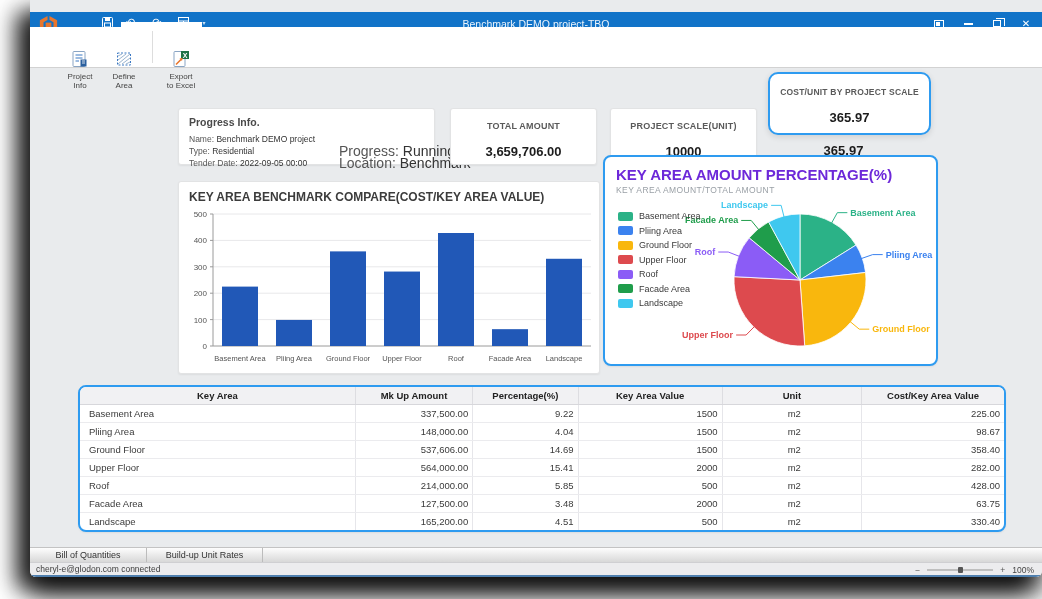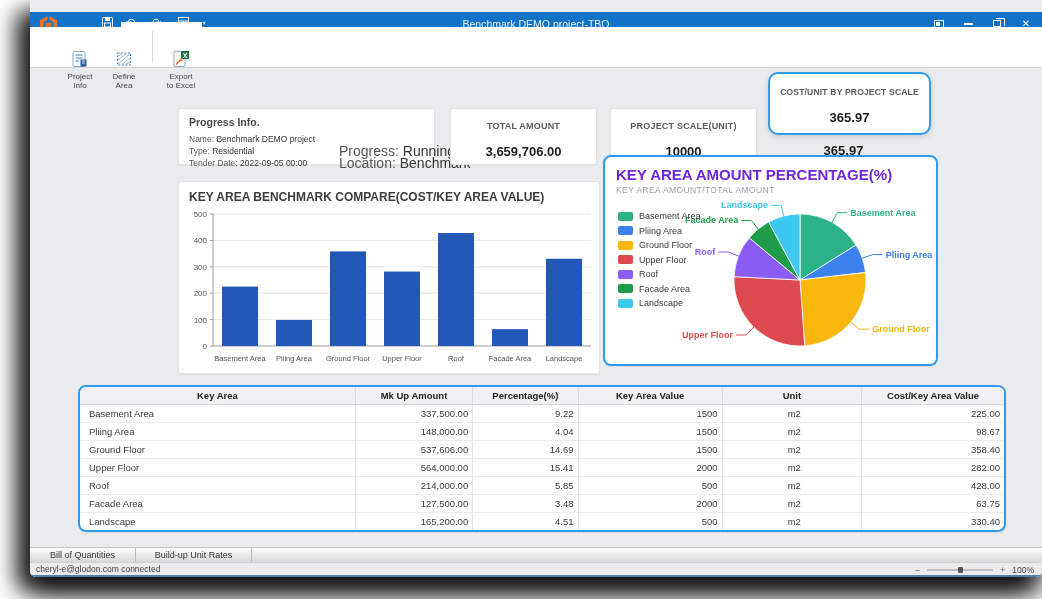--- a/index.html
+++ b/index.html
@@ -108,21 +108,21 @@
   .overlay-top { position:absolute; left:0; top:0; right:0; height:34px; background:#f7f8f9;
                  border-bottom:1px solid #d5d5d8; }
   .benchmark-btn { position:absolute; left:33px; top:39px; width:146px; height:20px;
                    background:#1268b4; border:1px solid #3c8bd6; color:#fff; font-size:11px;
                    display:flex; align-items:center; justify-content:center; }
 
   
   .tabbar { position:absolute; left:0; right:0; top:547px; height:15px;
             background:linear-gradient(#fdfdfd,#d8d8d8); border-top:1px solid #c3c3c3;
             display:flex; }
-  .btab { width:106px; font-size:9px; color:#333; display:flex; align-items:center;
+  .btab { width:117px; font-size:9px; color:#333; display:flex; align-items:center;
           justify-content:center; border-right:1px solid #bcbcbc; }
   .btab + .btab { width:116px; }
 
   
   .statusbar { position:absolute; left:0; right:0; top:562px; height:15px; background:#ececee;
                border-top:1px solid #cfcfd2; border-bottom:2px solid #4f7fae; font-size:8.5px;
                color:#3c3c3c; display:flex; align-items:center; }
   .status-left { padding-left:6px; }
   .zoom-widget { position:absolute; right:8px; top:0; height:13px; display:flex;
                  align-items:center; gap:7px; color:#555; }

